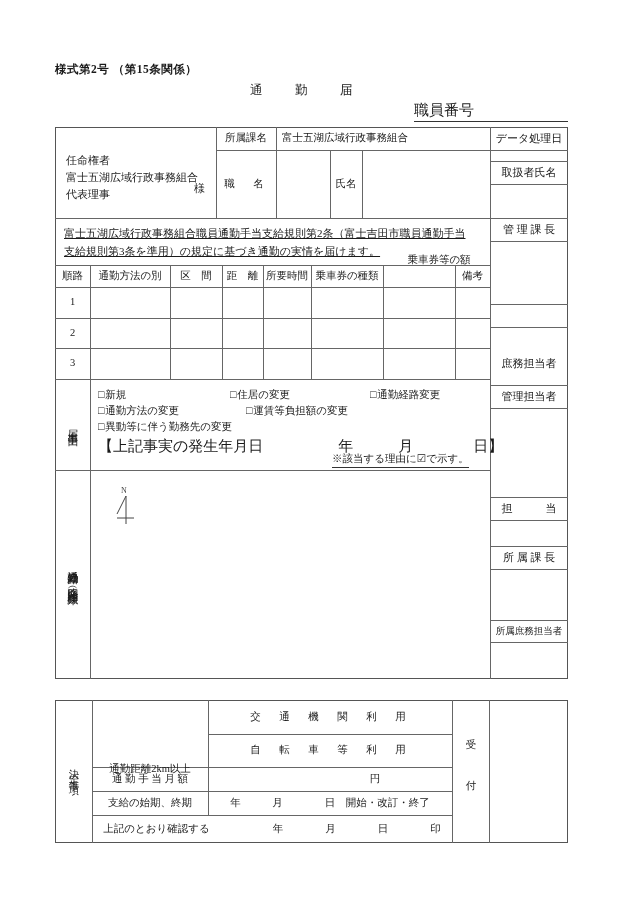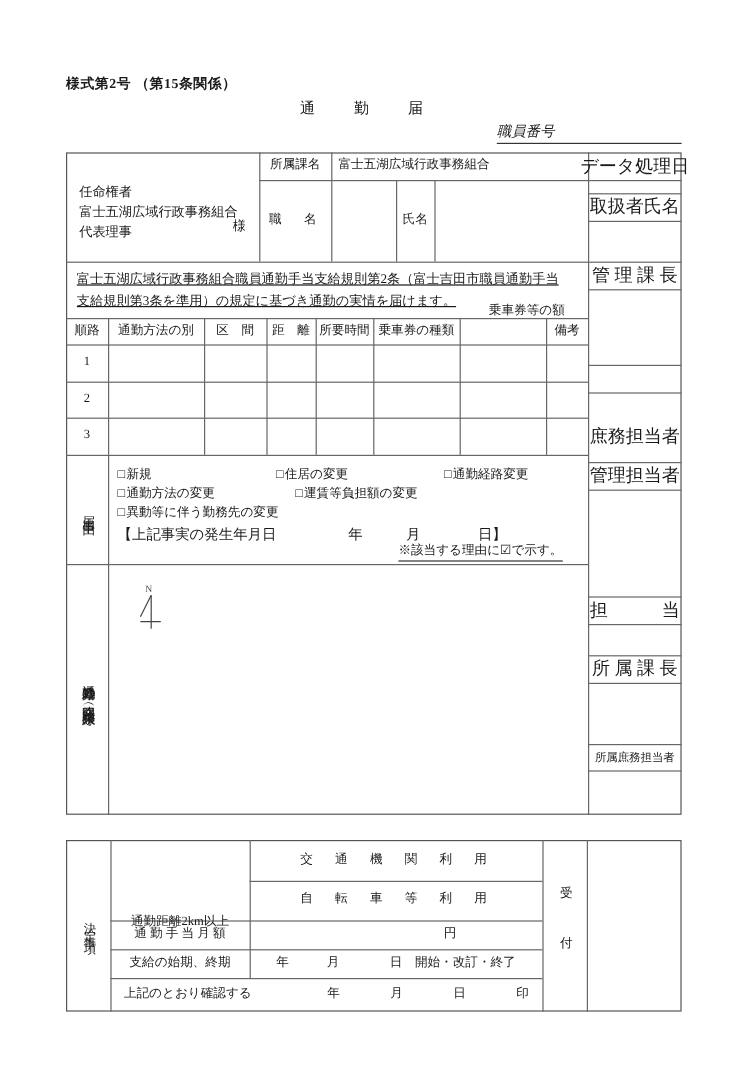--- a/index.html
+++ b/index.html
@@ -35,25 +35,24 @@
     position: absolute;
     left: 250px; top: 82px;
     font-size: 12.5px;
     letter-spacing: 10px;
     white-space: nowrap;
   }
   .emp-no {
     position: absolute;
     left: 414px; top: 101px;
     width: 154px;
-    font-size: 12px;
+    font-size: 15px;
     border-bottom: 1px solid #333;
     padding-bottom: 1px;
     white-space: nowrap;
-    font-style: italic;
   }
 
   
   .bx {
     position: absolute;
     box-sizing: border-box;
     border: 1px solid #555;
   }
   .line-h {
     position: absolute;
@@ -126,42 +125,42 @@
     position: absolute;
     font-size: 10.5px;
     white-space: nowrap;
   }
   .chk::before {
     content: "□";
     margin-right: 1px;
   }
   .bracket-line {
     position: absolute;
-    font-size: 12px;
+    font-size: 15px;
     white-space: pre;
   }
   .note-line {
     position: absolute;
     font-size: 10.5px;
     white-space: nowrap;
     border-bottom: 1px solid #333;
     padding-bottom: 1px;
   }
 
   
   .north {
     position: absolute;
     left: 112px; top: 484px;
     width: 34px; height: 44px;
   }
 
   .approval-label {
     position: absolute;
     box-sizing: border-box;
-    font-size: 15px;
+    font-size: 11px;
     display: flex;
     align-items: center;
     justify-content: center;
     white-space: nowrap;
   }
 </style>
 </head>
 <body>
 
 <div class="page">

